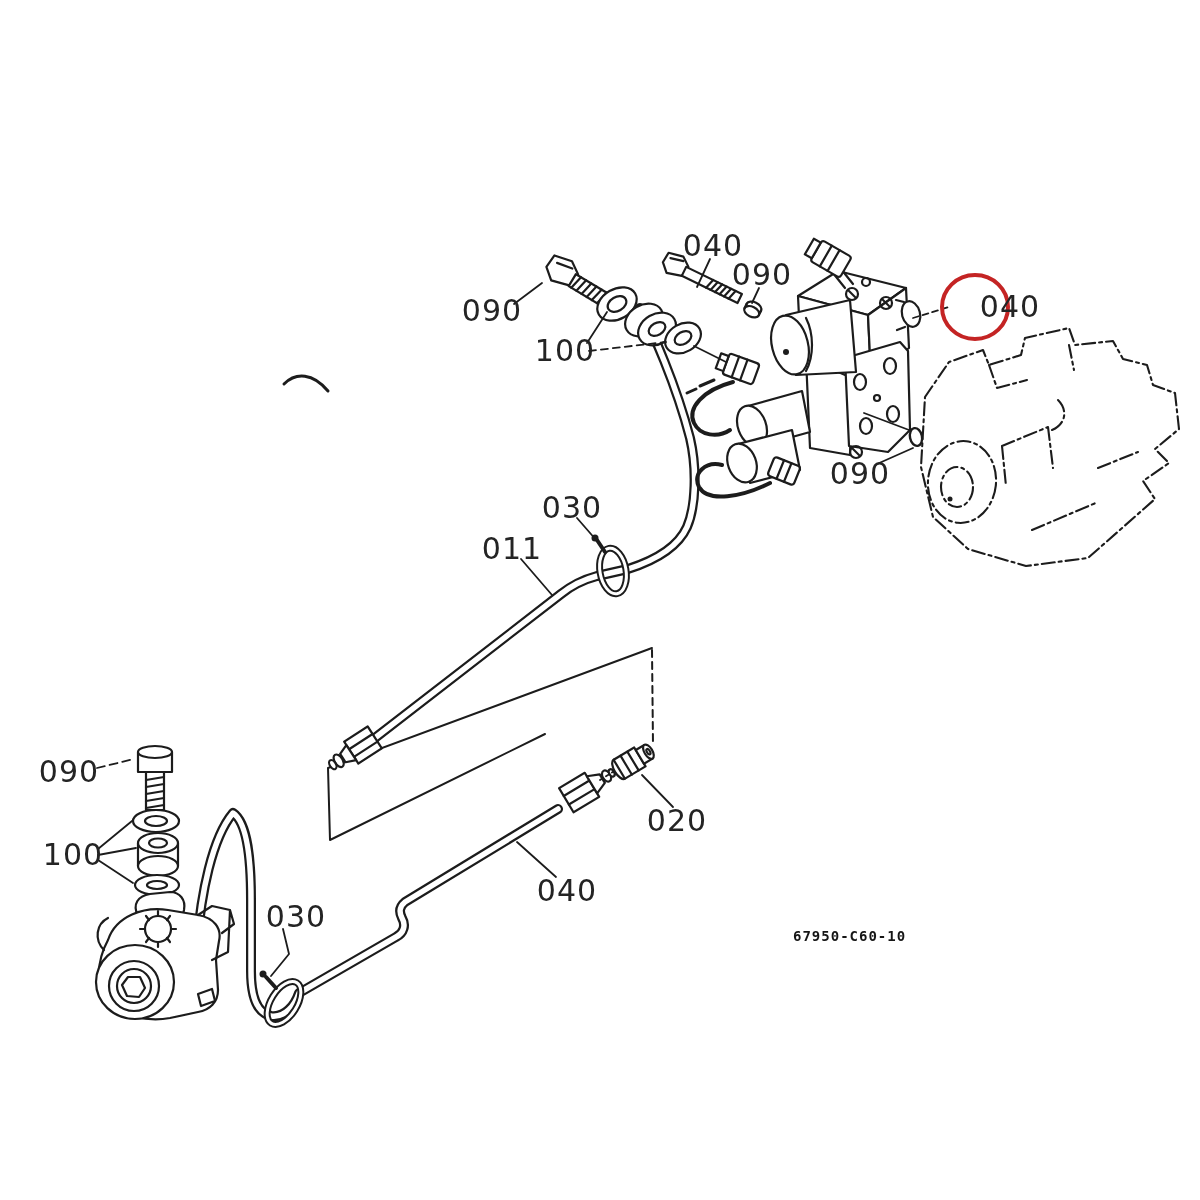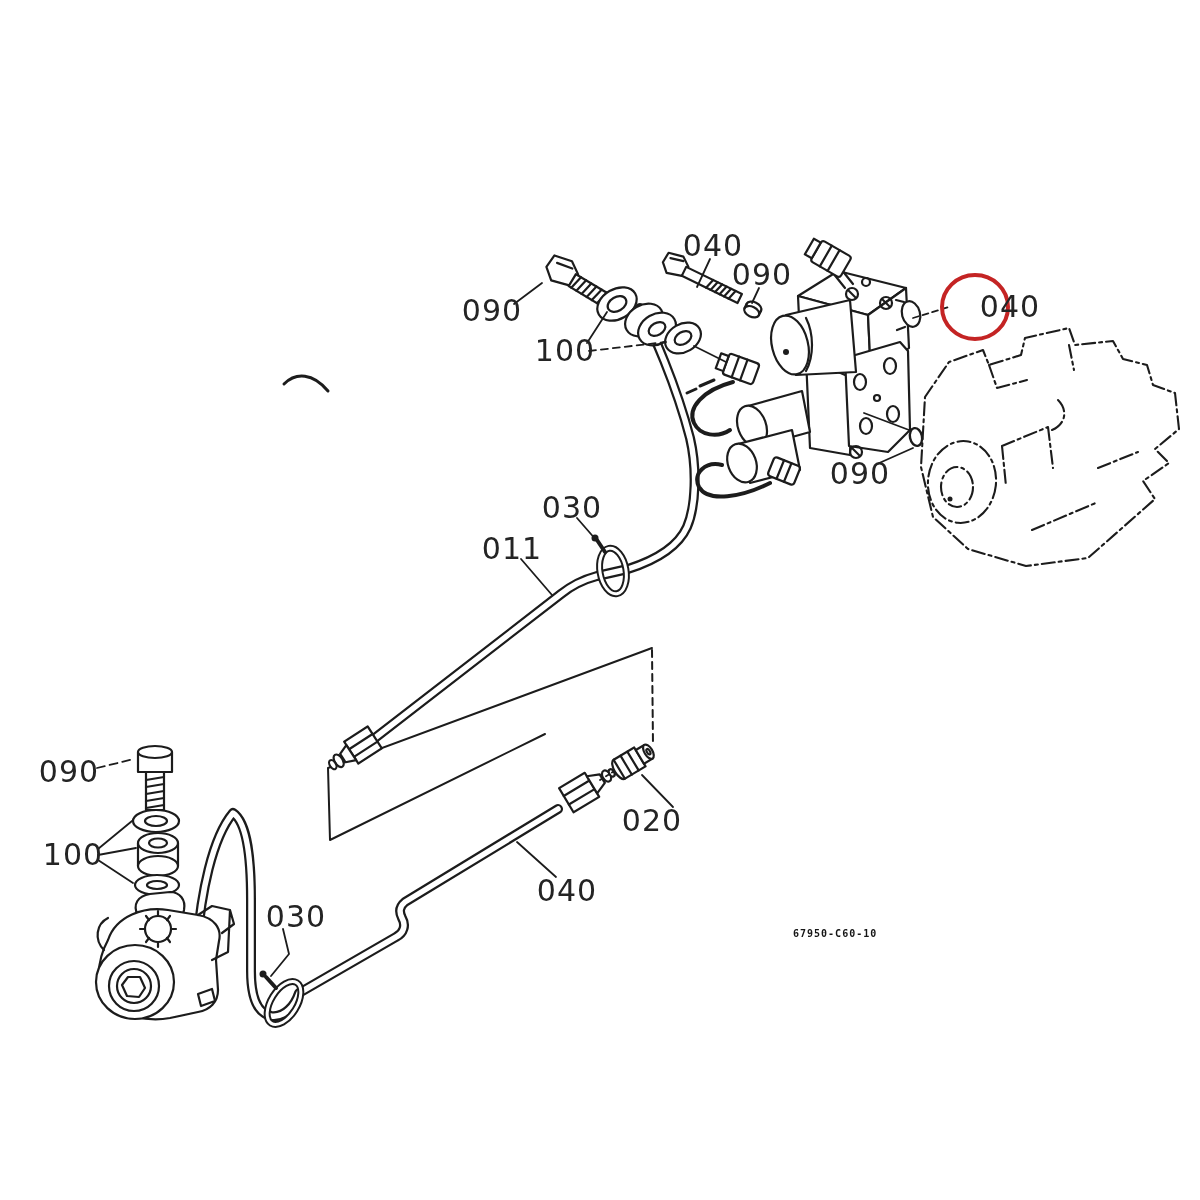--- a/index.html
+++ b/index.html
@@ -3,21 +3,21 @@
 <meta charset="utf-8">
 <style>
   html,body{margin:0;padding:0;background:#ffffff;}
   .canvas{position:relative;width:1200px;height:1200px;background:#fff;overflow:hidden;
           font-family:"DejaVu Sans",sans-serif;}
   .art{position:absolute;left:0;top:0;}
   .lbl{position:absolute;transform:translate(-50%,-50%);
        font-size:30px;font-weight:500;color:#242424;letter-spacing:1px;white-space:nowrap;
        font-family:"DejaVu Sans",sans-serif;}
   .drawing-number{position:absolute;left:793px;top:928px;
-       font-family:"DejaVu Sans Mono",monospace;font-size:10px;font-weight:bold;
+       font-family:"DejaVu Sans Mono",monospace;font-size:14px;font-weight:bold;
        letter-spacing:1px;color:#161616;white-space:nowrap;}
 </style>
 </head>
 <body>
 
 <div class="canvas">
 
 <svg class="art" width="1200" height="1200" viewBox="0 0 1200 1200" stroke="#1c1c1c" fill="none" stroke-width="2.2" stroke-linecap="round" stroke-linejoin="round">
 
   <g>
@@ -258,21 +258,21 @@
     <path d="M 98,849 L 132,821 M 98,855 L 136,848 M 98,860 L 133,883"></path>
     <path d="M 283,929 L 289,954 L 271,976"></path>
   </g>
 
   <g>
     <ellipse cx="975" cy="307" rx="33" ry="32" stroke="#c42424" stroke-width="4"></ellipse>
   </g>
 </svg>
 
 <div class="lbl" style="left:512px;top:548px">011</div>
-<div class="lbl" style="left:652px;top:820px">020</div>
+<div class="lbl" style="left:677px;top:820px">020</div>
 <div class="lbl" style="left:572px;top:507px">030</div>
 <div class="lbl" style="left:296px;top:916px">030</div>
 <div class="lbl" style="left:1010px;top:306px">040</div>
 <div class="lbl" style="left:713px;top:245px">040</div>
 <div class="lbl" style="left:762px;top:274px">090</div>
 <div class="lbl" style="left:860px;top:473px">090</div>
 <div class="lbl" style="left:567px;top:890px">040</div>
 <div class="lbl" style="left:492px;top:310px">090</div>
 <div class="lbl" style="left:69px;top:771px">090</div>
 <div class="lbl" style="left:565px;top:350px">100</div>

